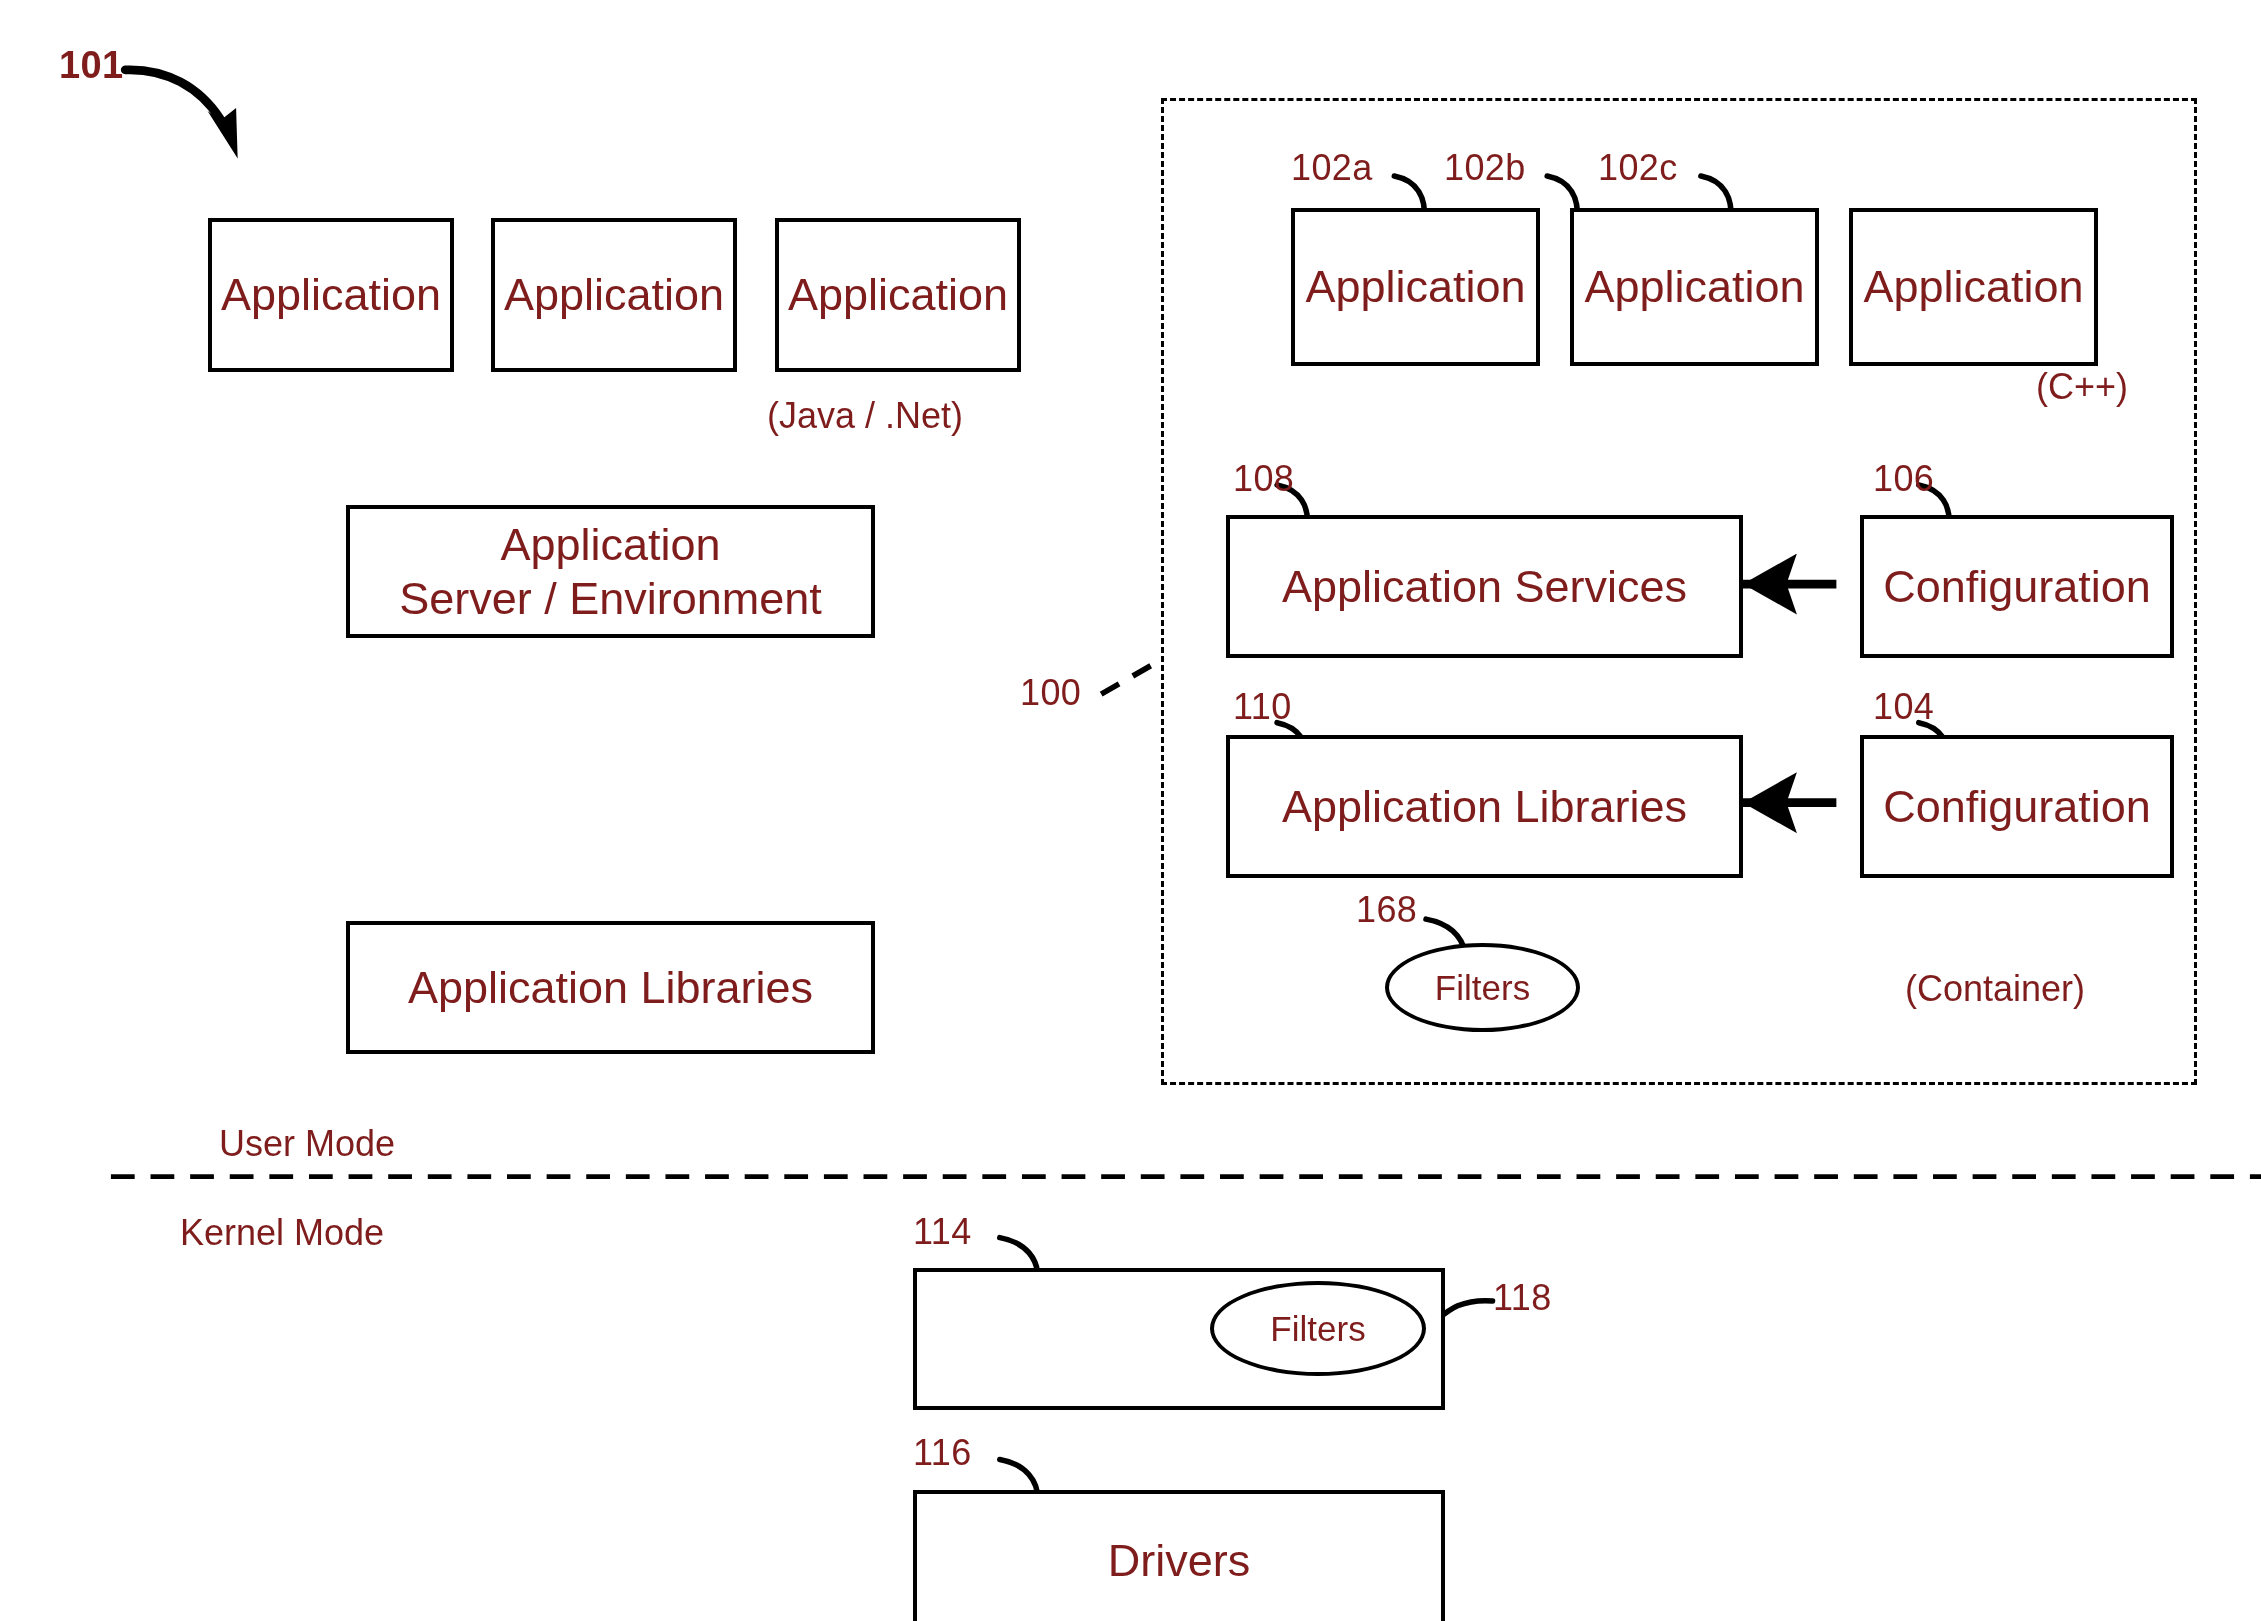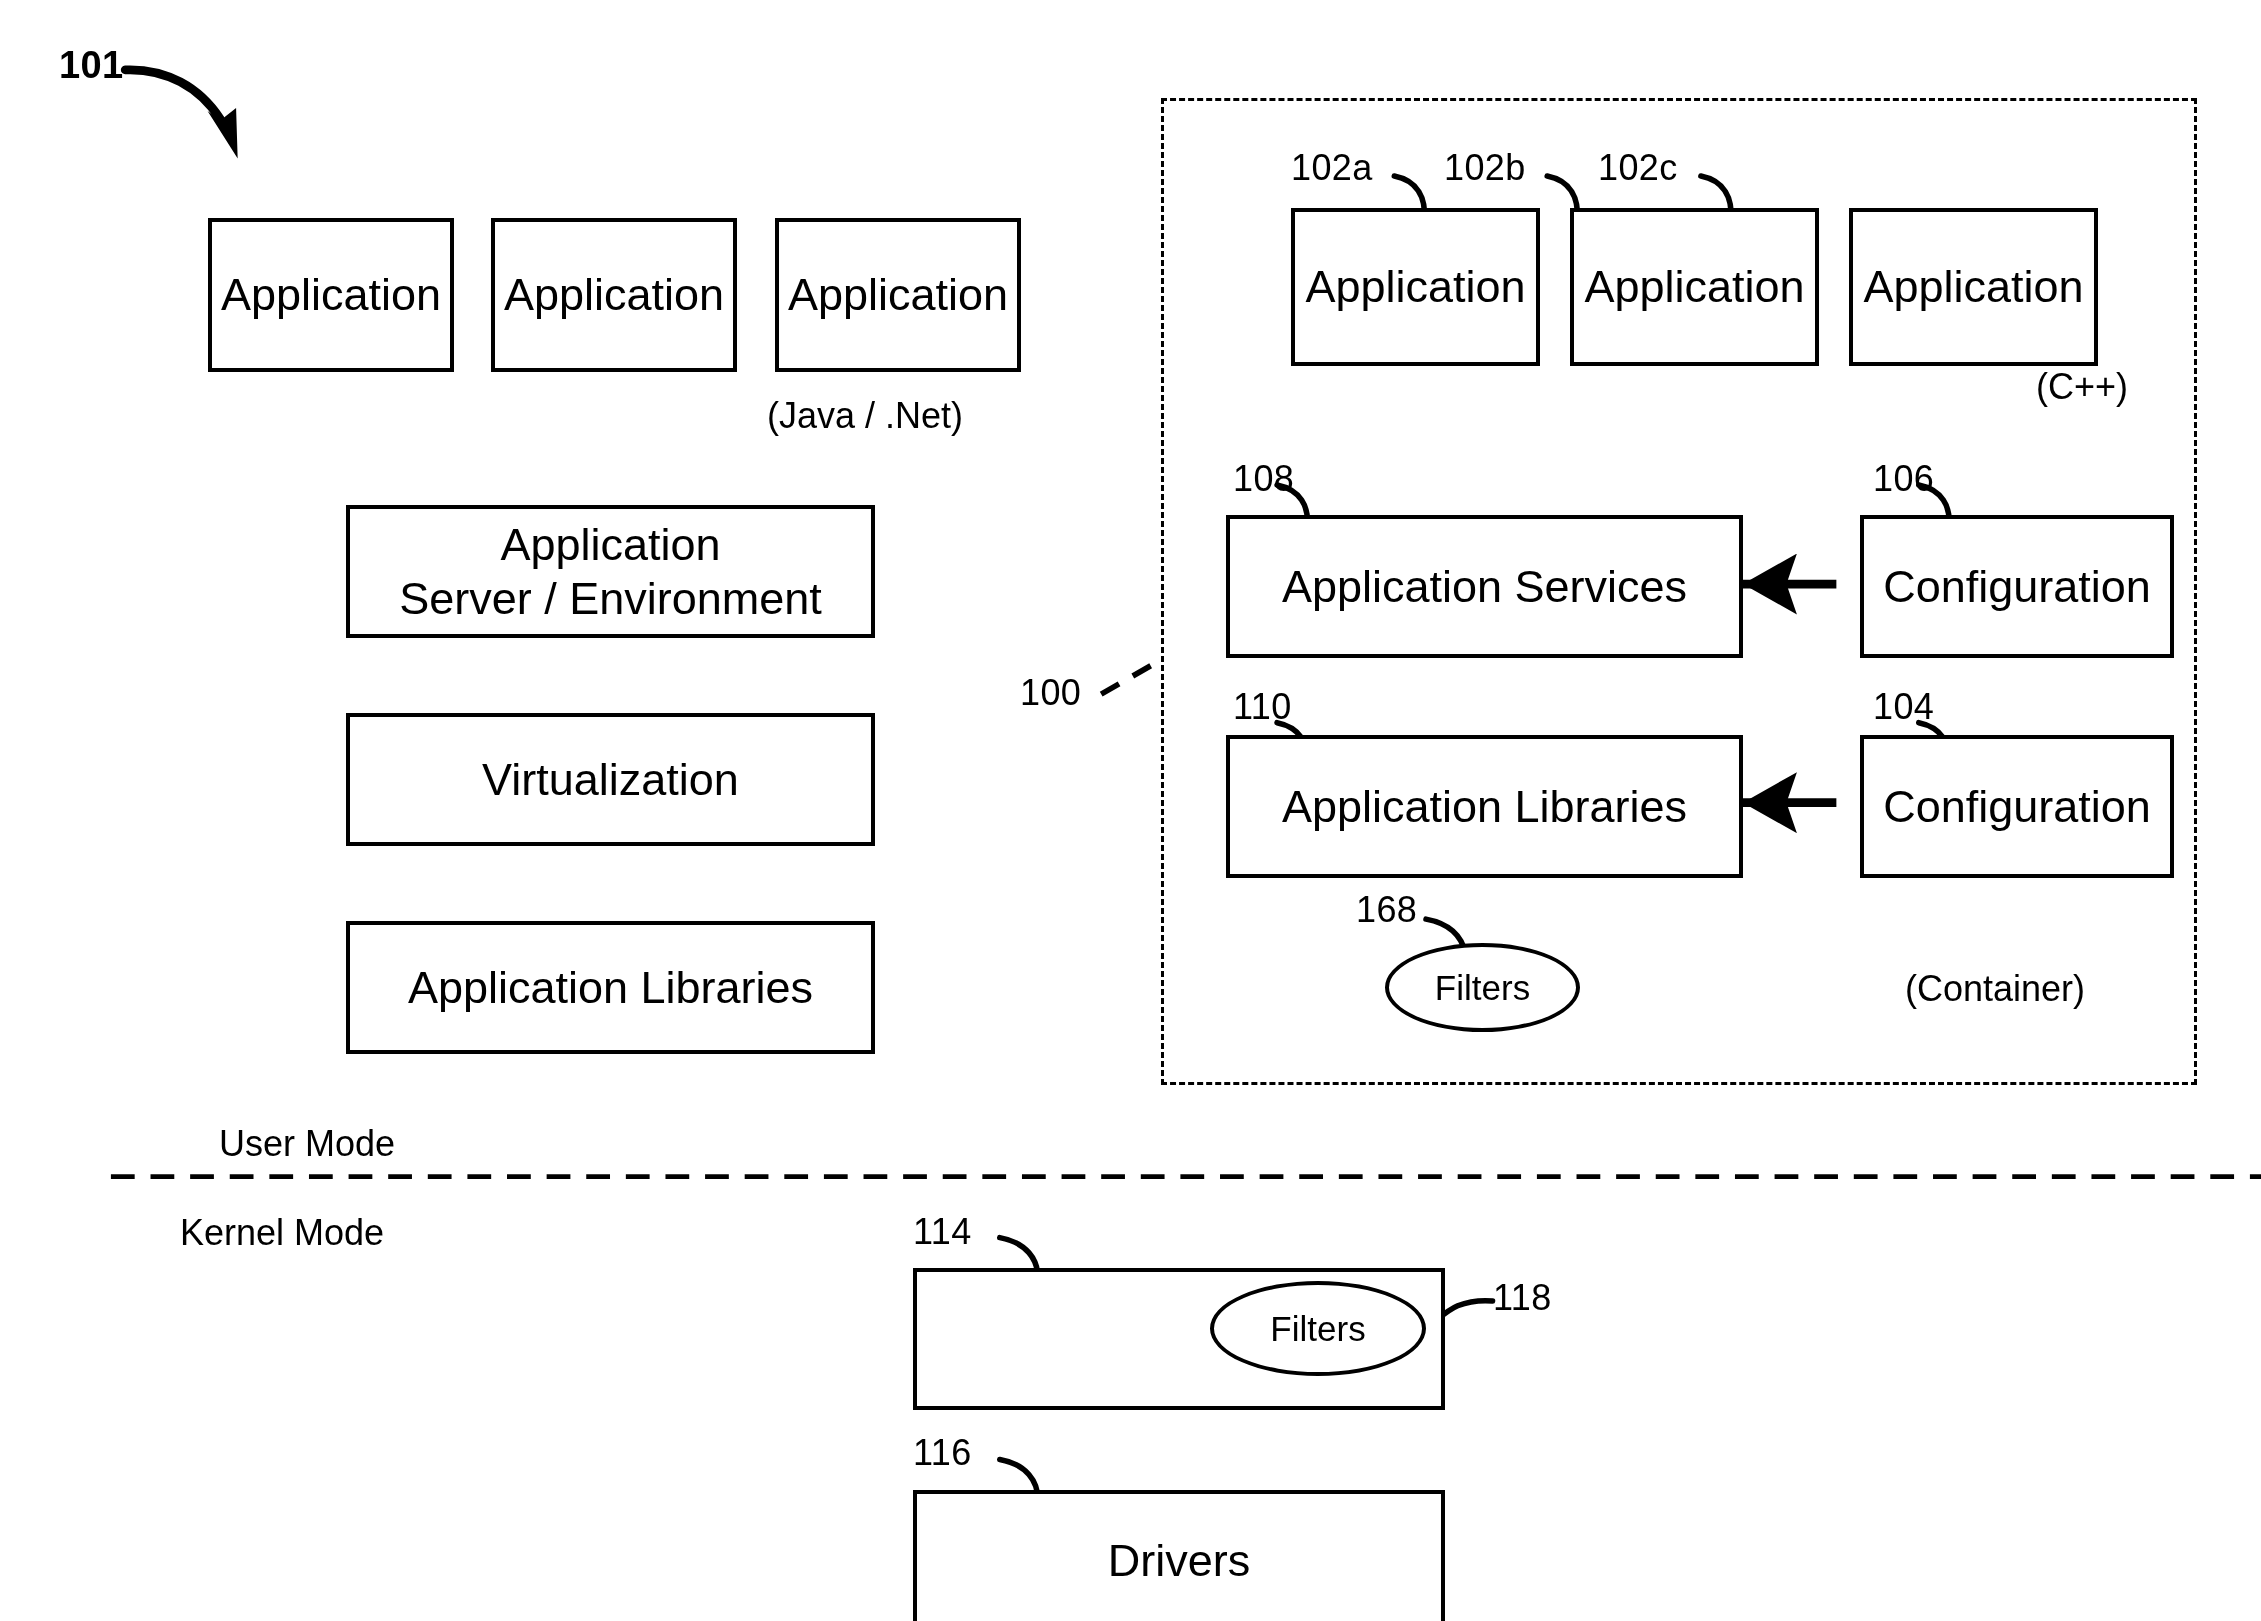--- a/index.html
+++ b/index.html
@@ -7,21 +7,21 @@
     margin: 0;
     padding: 0;
     background: #ffffff;
   }
   #figure {
     position: relative;
     width: 2261px;
     height: 1622px;
     background: #ffffff;
     font-family: "Liberation Sans", sans-serif;
-    color: #000000;
+    color: #7f1d1d;
     overflow: hidden;
     text-decoration: underline;
   }
   #figure svg.layer {
     position: absolute;
     left: 0;
     top: 0;
     width: 2261px;
     height: 1622px;
     pointer-events: none;
@@ -134,23 +134,20 @@
   <div class="box" style="left:775px; top:218px; width:246px; height:154px;">
     <span class="box-label">Application</span>
   </div>
 
   <div class="plain-label" style="left:767px; top:395px;">(Java / .Net)</div>
 
   <div class="box" style="left:346px; top:505px; width:529px; height:133px;">
     <span class="box-label">Application
 Server / Environment</span>
   </div>
-  <div class="box" style="left:346px; top:713px; width:529px; height:133px;">
-    <span class="box-label">Virtualization</span>
-  </div>
   <div class="box" style="left:346px; top:921px; width:529px; height:133px;">
     <span class="box-label">Application Libraries</span>
   </div>
 
   <div class="dashed-container" style="left:1161px; top:98px; width:1036px; height:987px;"></div>
 
   <div class="ref" style="left:1020px; top:672px;">100</div>
 
   <div class="ref" style="left:1291px; top:147px;">102a</div>
   <div class="ref" style="left:1444px; top:147px;">102b</div>

